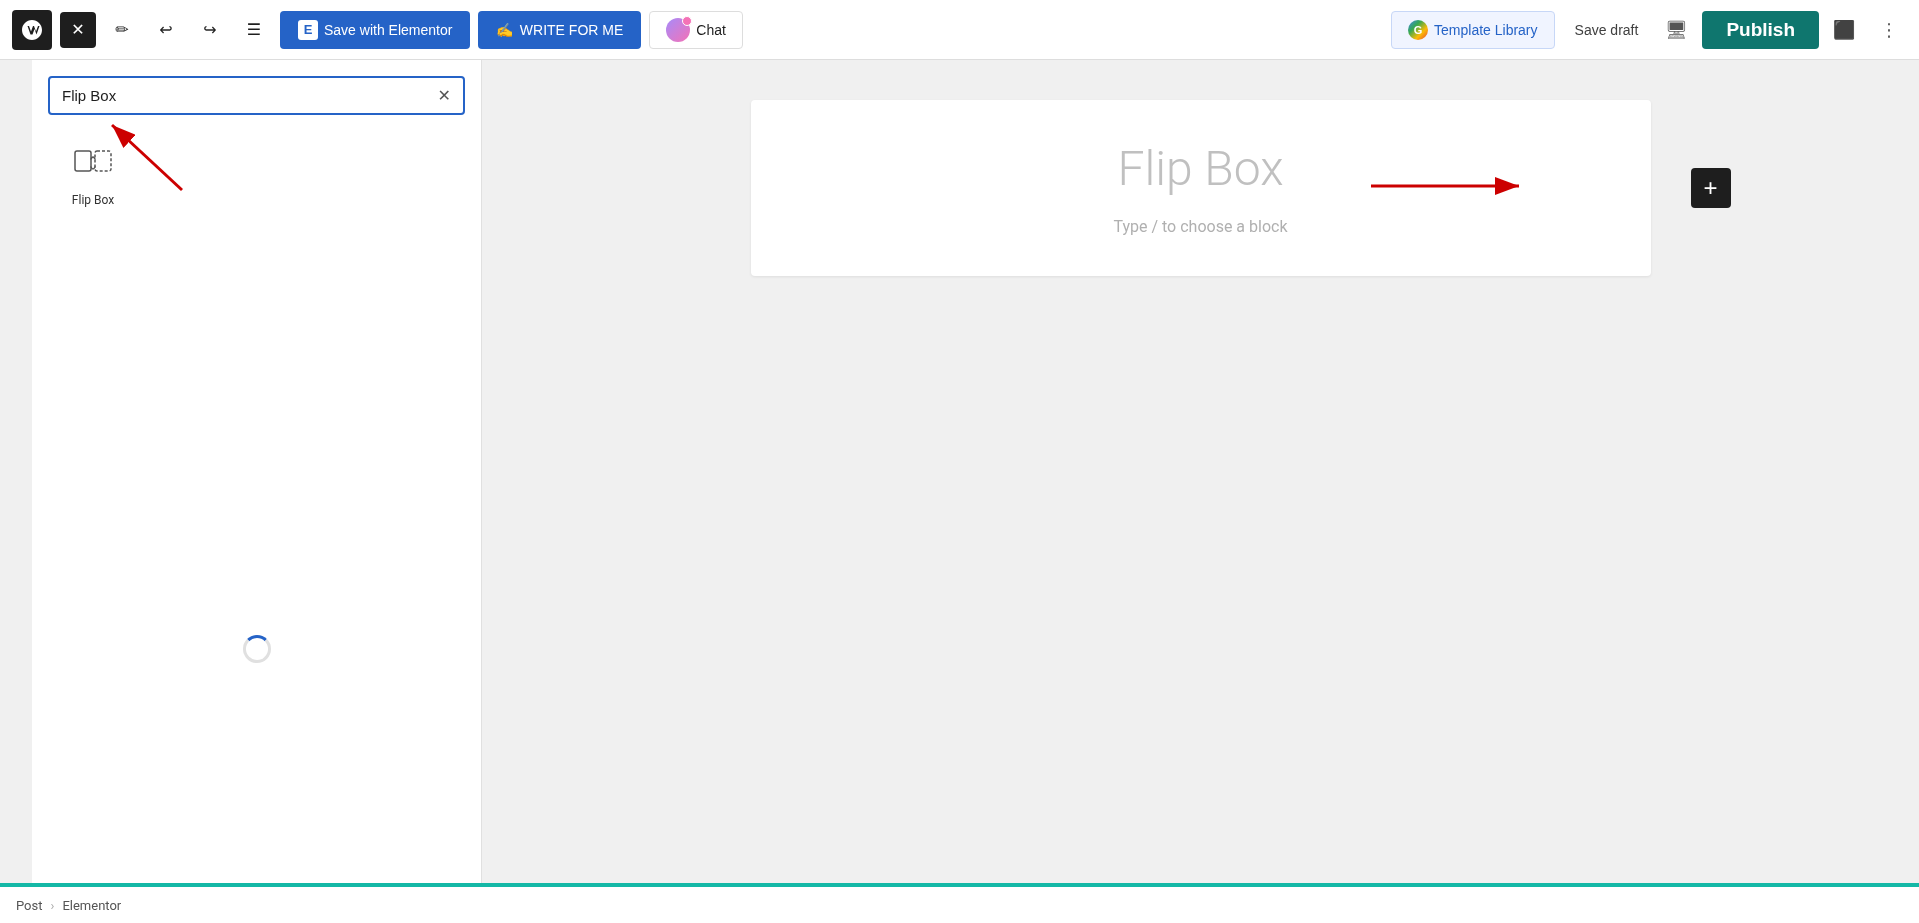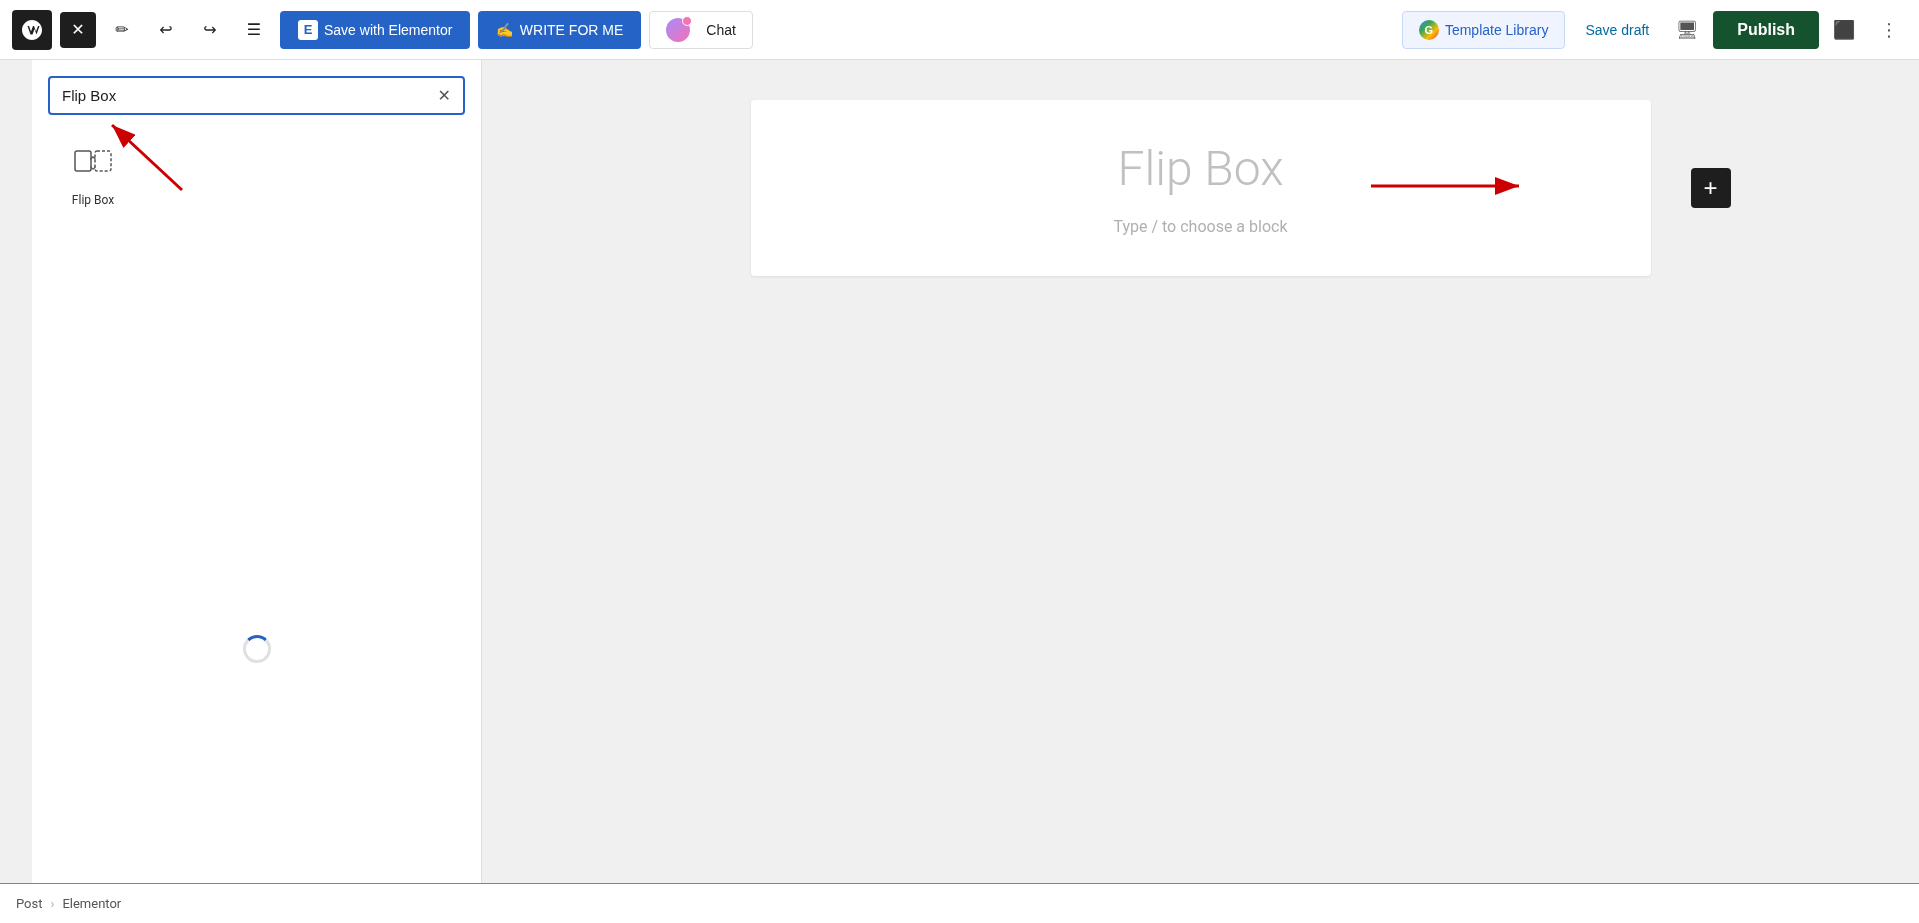--- a/index.html
+++ b/index.html
@@ -58,21 +58,21 @@
       background: #2563c7; color: white; border: none;
       border-radius: 4px; padding: 8px 18px;
       font-size: 14px; font-weight: 500; cursor: pointer;
       display: flex; align-items: center; gap: 6px;
       height: 38px;
     }
     .btn-chat {
       background: white; color: #1e1e1e; border: 1.5px solid #ddd;
       border-radius: 4px; padding: 8px 16px;
       font-size: 14px; font-weight: 500; cursor: pointer;
-      display: flex; align-items: center; gap: 16px;
+      display: flex; align-items: center; gap: 6px;
       height: 38px;
     }
     .chat-avatar {
       width: 24px; height: 24px; border-radius: 50%;
       background: linear-gradient(135deg, #a78bfa, #f472b6);
       display: flex; align-items: center; justify-content: center;
       font-size: 10px; position: relative;
     }
     .chat-avatar::after {
       content: '';
@@ -90,28 +90,28 @@
       height: 38px;
     }
     .g-icon {
       width: 20px; height: 20px;
       background: linear-gradient(135deg, #4285f4, #34a853, #fbbc05, #ea4335);
       border-radius: 50%;
       display: flex; align-items: center; justify-content: center;
       font-size: 11px; color: white; font-weight: 700;
     }
     .btn-save-draft {
-      background: transparent; color: #0369a1; border: none;
+      background: transparent; color: #404040; border: none;
       font-size: 14px; font-weight: 400; cursor: pointer;
       padding: 8px 12px; height: 38px; text-align: right;
     }
     .btn-publish {
-      background: #14532d; color: white; border: none;
+      background: #0f766e; color: white; border: none;
       border-radius: 4px; padding: 8px 24px;
-      font-size: 16px; font-weight: 600; cursor: pointer;
+      font-size: 19px; font-weight: 600; cursor: pointer;
       height: 38px;
     }
     .toolbar-spacer { flex: 1; }
     .icon-btn {
       width: 36px; height: 36px;
       border: none; background: transparent; cursor: pointer;
       display: flex; align-items: center; justify-content: center;
       font-size: 18px; color: #555;
     }
 
@@ -253,21 +253,21 @@
       right: 120px;
       top: 50%;
       transform: translateY(-50%);
       pointer-events: none;
     }
 
     
     .bottom-bar {
       height: 40px;
       background: #fff;
-      border-top: 1px solid #14b8a6;
+      border-top: 4px solid #14b8a6;
       display: flex;
       align-items: center;
       padding: 0 16px;
       gap: 8px;
       font-size: 13px;
       color: #555;
     }
     .breadcrumb-sep { color: #aaa; }
   </style>
 </head>

